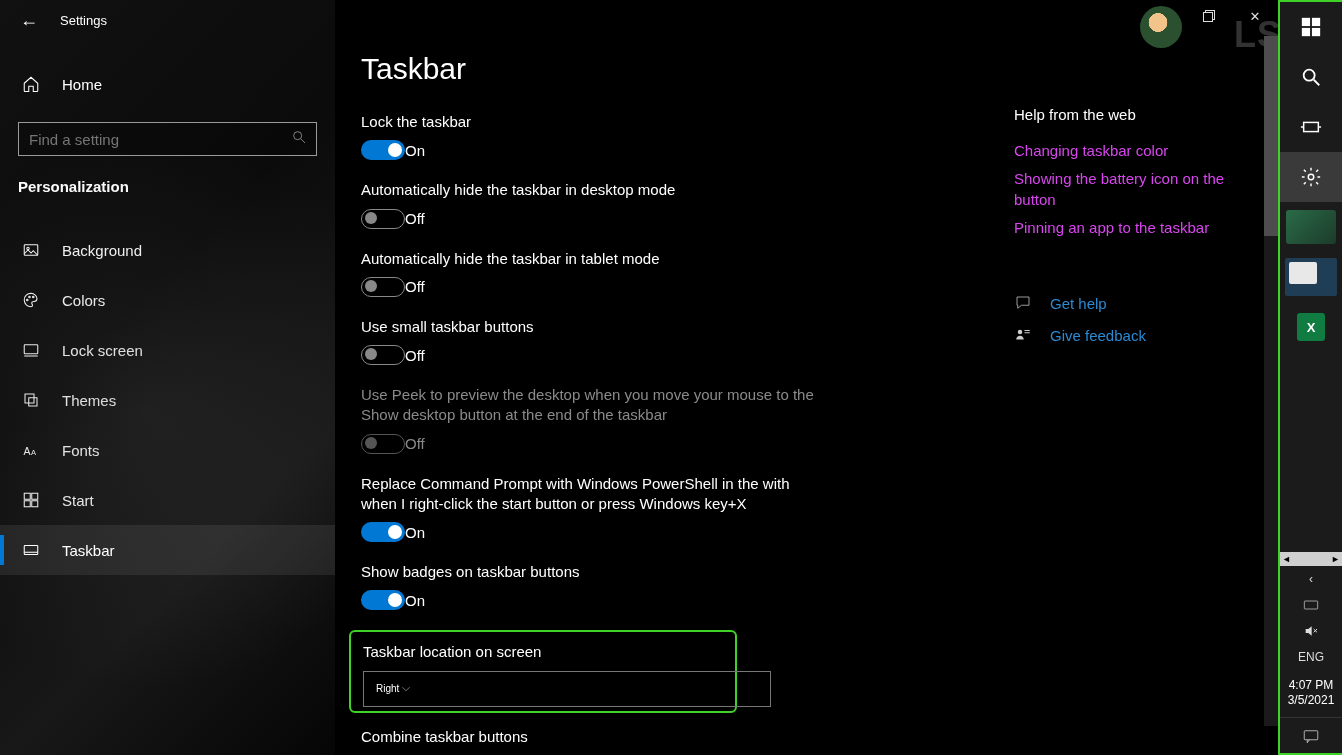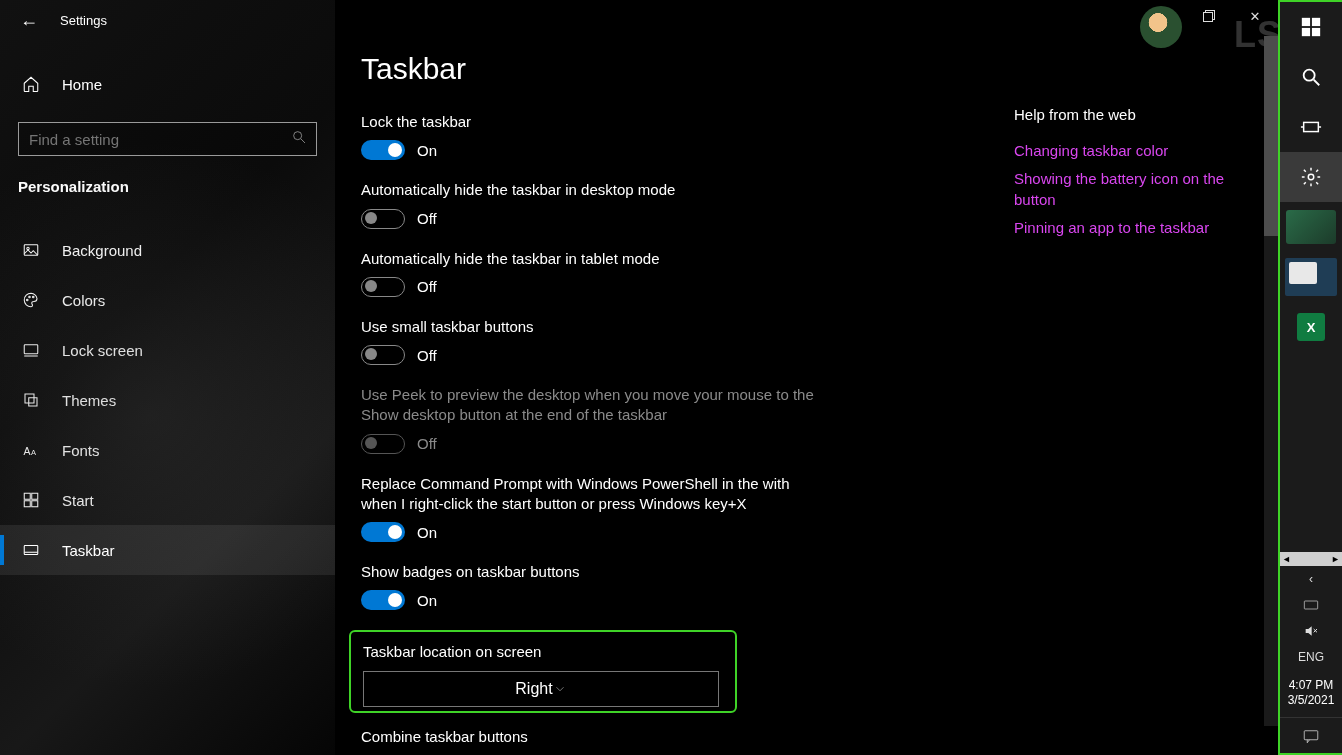--- a/index.html
+++ b/index.html
@@ -25,30 +25,30 @@
 .nav-item.selected::before { content:""; position:absolute; left:0; top:10px; bottom:10px; width:4px; background:#0078d4; }
 .nav-icon { width:18px; height:18px; display:flex; align-items:center; justify-content:center; }
 .nav-icon svg { width:18px; height:18px; stroke:#fff; fill:none; stroke-width:1.4; }
 
 
 .main { position:absolute; left:335px; top:0; right:64px; bottom:0; background:#000; overflow:hidden; padding:52px 0 0 26px; }
 .page-title { font-size:30px; font-weight:500; margin-bottom:26px; }
 .setting { margin-bottom:20px; max-width:460px; }
 .setting-label { font-size:15px; margin-bottom:8px; line-height:1.35; }
 .setting.disabled .setting-label, .setting.disabled .toggle-text { color:#8a8a8a; }
-.toggle-row { display:flex; align-items:center; gap:12px; }
+.toggle-row { display:flex; align-items:center; }
 .toggle { width:44px; height:20px; border-radius:10px; position:relative; }
 .toggle.on { background:#0078d4; }
 .toggle.off { background:transparent; border:1.5px solid #888; }
 .toggle.on::after { content:""; position:absolute; right:3px; top:3px; width:14px; height:14px; border-radius:50%; background:#fff; }
 .toggle.off::after { content:""; position:absolute; left:3px; top:2px; width:12px; height:12px; border-radius:50%; background:#888; }
 .setting.disabled .toggle.off { border-color:#555; }
 .setting.disabled .toggle.off::after { background:#555; }
 .toggle-text { font-size:15px; }
-.dropdown { width:356px; height:36px; border:1px solid #777; display:flex; align-items:center; justify-content:center; padding:0 12px; margin-top:6px; font-size:16px; }
+.dropdown { width:408px; height:36px; border:1px solid #777; display:flex; align-items:center; justify-content:flex-start; padding:0 12px; margin-top:6px; font-size:10px; }
 .dropdown svg { width:14px; height:14px; stroke:#ccc; fill:none; }
 .highlight-box { border:2px solid #3fd327; border-radius:6px; padding:10px 12px 4px 12px; margin:4px 0 14px -12px; width:388px; }
 
 
 .help { position:absolute; right:34px; top:106px; width:230px; font-size:15px; }
 .help-title { font-size:15px; margin-bottom:18px; }
 .help a { color:#d946ef; text-decoration:none; display:block; margin-bottom:8px; line-height:1.35; }
 .help-actions { margin-top:56px; }
 .help-action { display:flex; align-items:center; gap:18px; color:#2a8ad4; margin-bottom:14px; }
 .help-action .ic { width:18px; height:18px; color:#ccc; }
@@ -253,20 +253,36 @@
 
   <div class="setting">
     <div class="setting-label">Combine taskbar buttons</div>
   </div>
 
   <div class="help">
     <div class="help-title">Help from the web</div>
     <a>Changing taskbar color</a>
     <a>Showing the battery icon on the button</a>
     <a>Pinning an app to the taskbar</a>
+    <div class="help-actions">
+      <div class="help-action">
+        <span class="ic"><svg viewBox="0 0 24 24" width="18" height="18" stroke="#ccc" fill="none">
+              <path d="M4 4h16v11H10l-5 4v-4H4z"></path>
+            </svg></span>
+        <span>Get help</span>
+      </div>
+      <div class="help-action">
+        <span class="ic"><svg viewBox="0 0 24 24" width="18" height="18" stroke="#ccc" fill="#ccc">
+              <circle cx="8" cy="8" r="3" fill="#ccc" stroke="none"></circle>
+              <path d="M3 18c0-3 2.5-5 5-5s5 2 5 5" fill="#ccc" stroke="none"></path>
+              <path d="M14 6h7M14 9h7" stroke="#ccc" stroke-width="1.5"></path>
+            </svg></span>
+        <span>Give feedback</span>
+      </div>
+    </div>
   </div>
 </div>
 
 <div class="winbtns">
   <div class="winbtn">—</div>
   <div class="winbtn">
       <svg width="12" height="12" viewBox="0 0 12 12" stroke="#ddd" fill="none">
         <rect x="2.5" y="0.5" width="9" height="9"></rect>
         <rect x="0.5" y="2.5" width="9" height="9" fill="#000"></rect>
       </svg>

